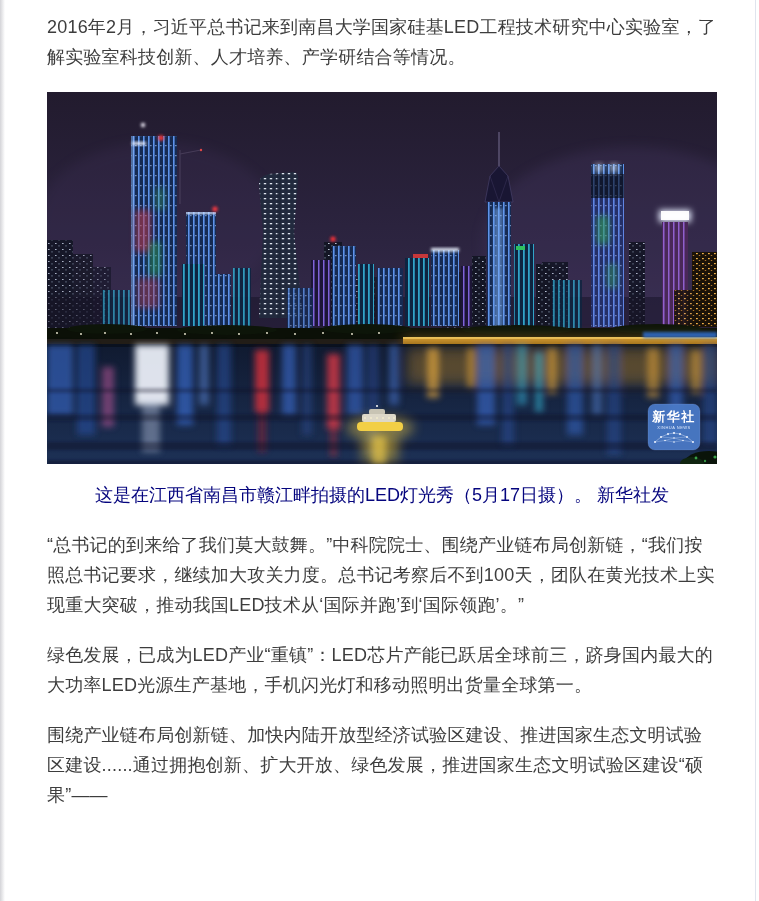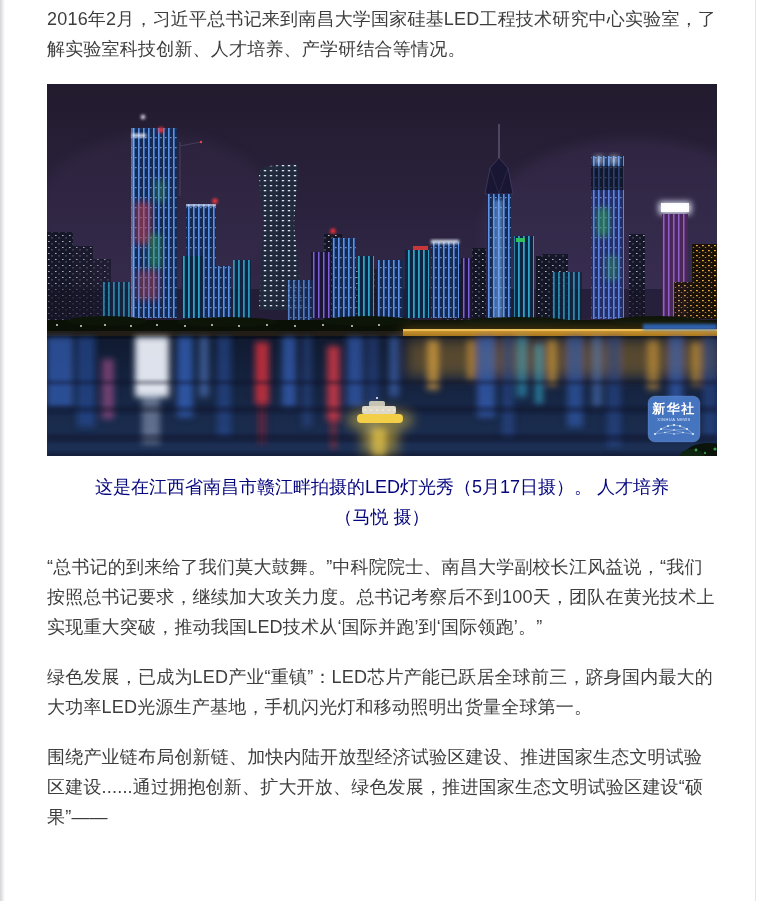--- a/index.html
+++ b/index.html
@@ -3,21 +3,21 @@
 <meta charset="utf-8">
 <style>
   html,body{margin:0;padding:0;}
   body{
     width:759px;height:901px;background:#ffffff;position:relative;overflow:hidden;
     font-family:"Liberation Sans","DejaVu Sans",sans-serif;
   }
   .edge-left{position:absolute;left:0;top:0;bottom:0;width:5px;
     background:linear-gradient(90deg,#d4d4d8,rgba(255,255,255,0));}
   .edge-right{position:absolute;right:3px;top:0;bottom:0;width:1px;background:#e0e4ee;}
-  .content{padding:4px 42px 0 47px;}
+  .content{padding:12px 42px 0 47px;}
   .para{margin:0 0 20px 0;font-size:18px;line-height:30px;color:#3d3d3d;
     letter-spacing:0.2px;text-align:left;}
   .photo-fig{margin:0 0 16px 0;width:643px;height:372px;display:block;}
   .photo-fig svg{display:block;width:670px;height:372px;}
   .caption{font-size:18px;line-height:30px;color:#05057e;text-align:center;margin:0 0 20px 0;}
   .wm-title{font-size:13px;font-weight:bold;letter-spacing:1.5px;}
   .wm-sub{font-size:4px;letter-spacing:0.5px;}
 </style>
 </head>
 <body>
@@ -308,21 +308,20 @@
               <circle cx="26" cy="34" r="0.8"></circle>
             <circle cx="35" cy="36.5" r="0.8"></circle>
               <circle cx="26" cy="38" r="0.8"></circle>
           </g>
         </g>
       </g>
     </svg>
   </figure>
 
   <div class="caption">
-    <div>这是在江西省南昌市赣江畔拍摄的LED灯光秀（5月17日摄）。 人才培养</div>
-    <div>（马悦 摄）</div>
+    <div>这是在江西省南昌市赣江畔拍摄的LED灯光秀（5月17日摄）。 新华社发</div>
   </div>
 
-  <p class="para">“总书记的到来给了我们莫大鼓舞。”中科院院士、南昌大学副校长江风益说，“我们按照总书记要求，继续加大攻关力度。总书记考察后不到100天，团队在黄光技术上实现重大突破，推动我国LED技术从‘国际并跑’到‘国际领跑’。”</p>
+  <p class="para">“总书记的到来给了我们莫大鼓舞。”中科院院士、围绕产业链布局创新链，“我们按照总书记要求，继续加大攻关力度。总书记考察后不到100天，团队在黄光技术上实现重大突破，推动我国LED技术从‘国际并跑’到‘国际领跑’。”</p>
   <p class="para">绿色发展，已成为LED产业“重镇”：LED芯片产能已跃居全球前三，跻身国内最大的大功率LED光源生产基地，手机闪光灯和移动照明出货量全球第一。</p>
   <p class="para">围绕产业链布局创新链、加快内陆开放型经济试验区建设、推进国家生态文明试验区建设......通过拥抱创新、扩大开放、绿色发展，推进国家生态文明试验区建设“硕果”——</p>
 
 </div>
 
 </body></html>

